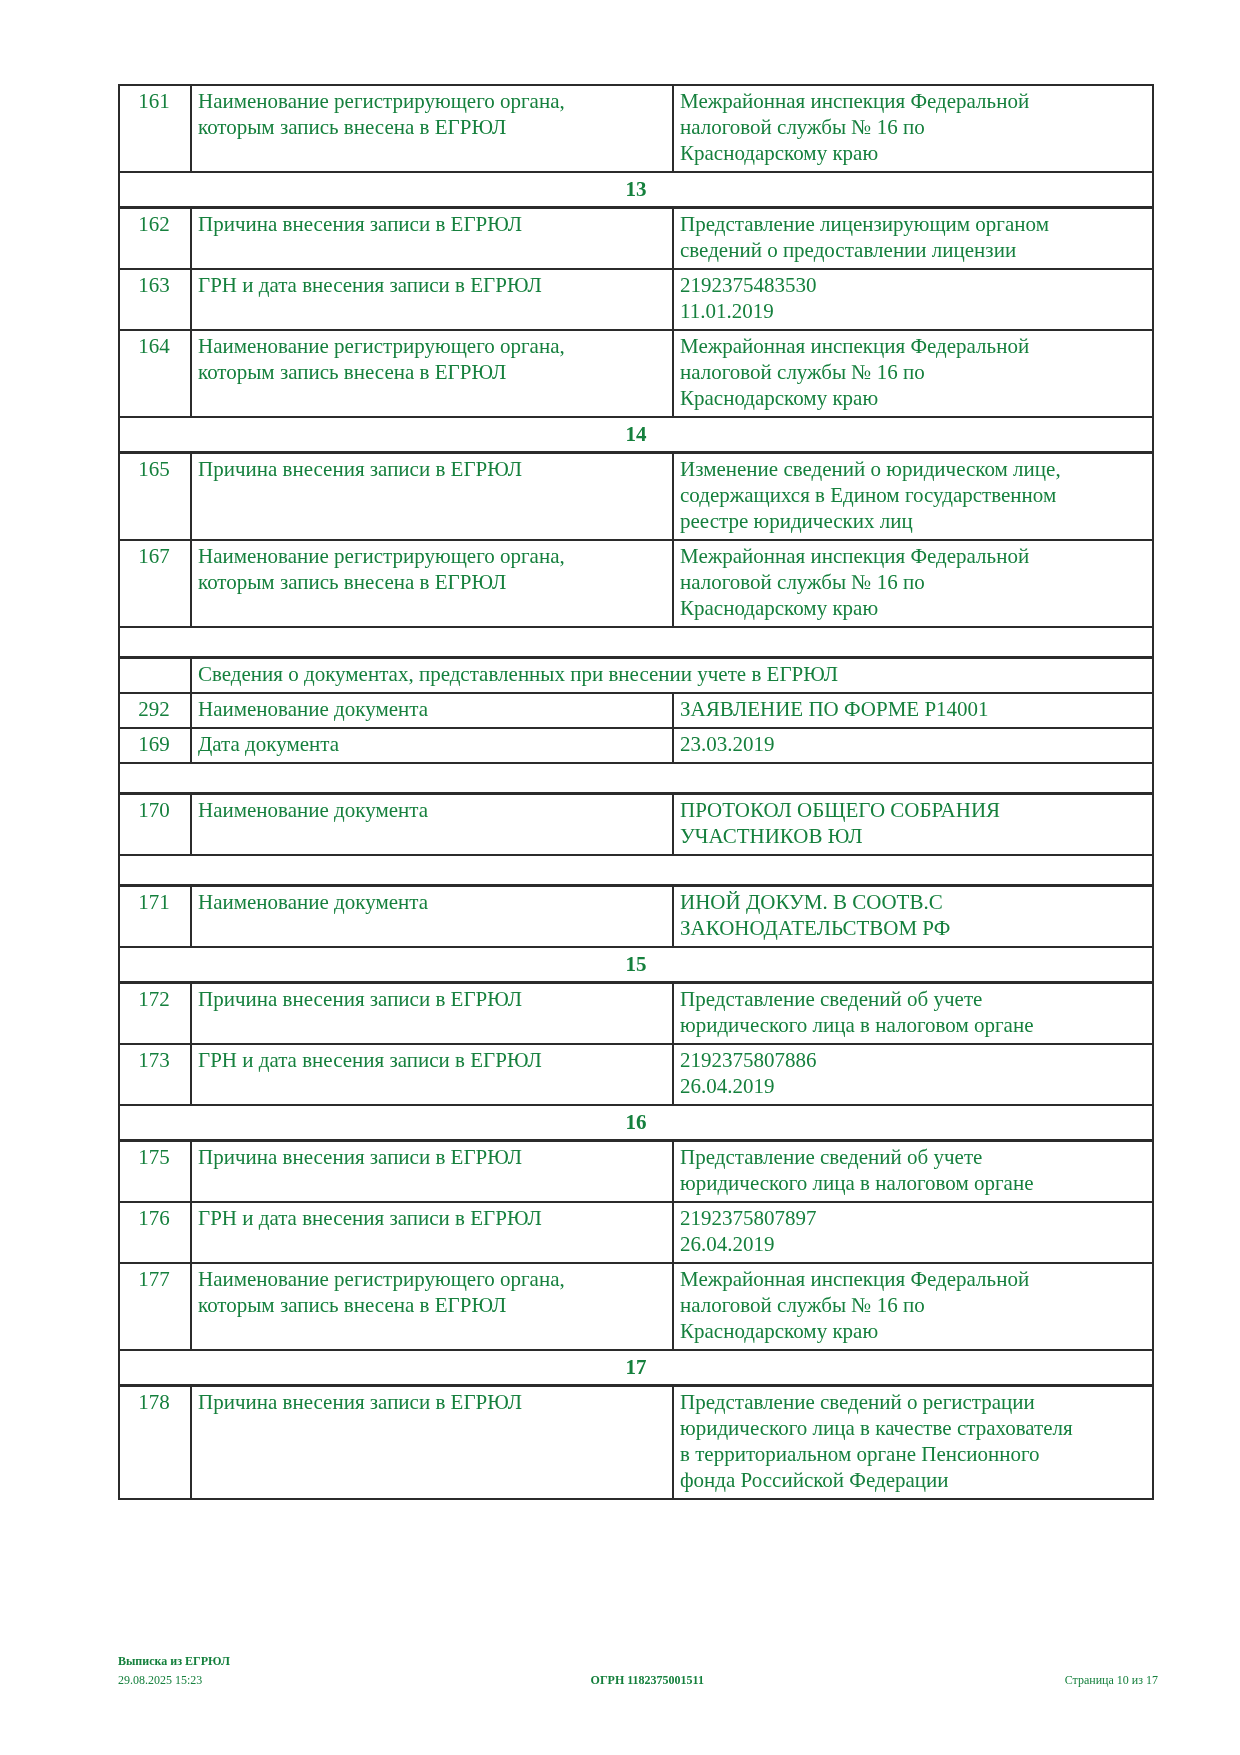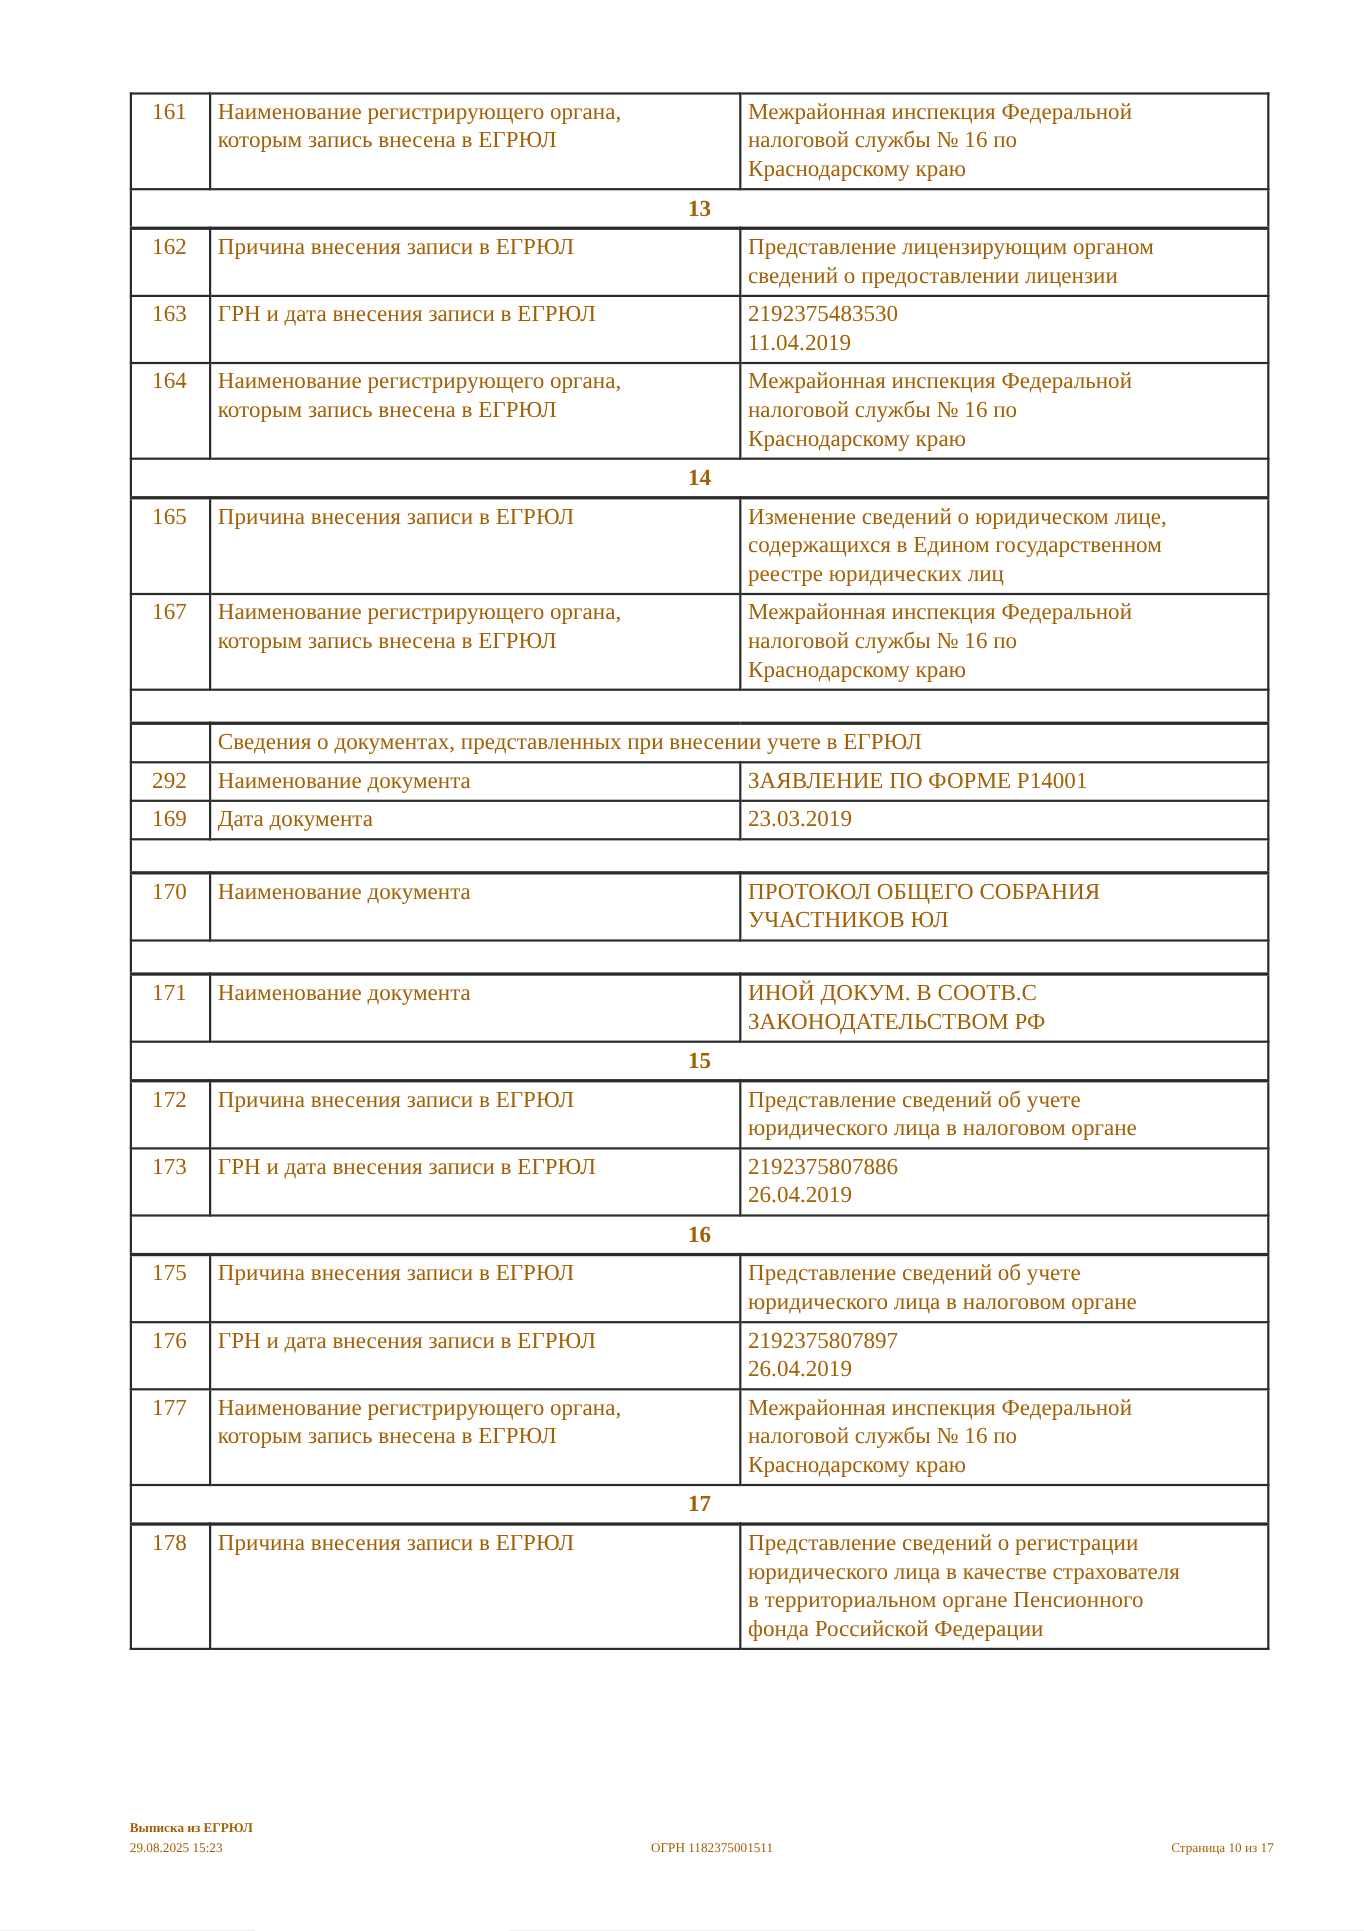--- a/index.html
+++ b/index.html
@@ -6,21 +6,21 @@
     margin: 0;
     padding: 0;
     background: #e8e8e8;
   }
   .page {
     position: relative;
     width: 1240px;
     height: 1755px;
     background: #ffffff;
     font-family: "Liberation Serif", "DejaVu Serif", serif;
-    color: #a16207;
+    color: #15803d;
     overflow: hidden;
   }
   table.egrul-table {
     position: absolute;
     left: 118px;
     top: 84px;
     width: 1034px;
     border-collapse: collapse;
     table-layout: fixed;
     font-size: 21px;
@@ -60,21 +60,21 @@
     top: 1652px;
     width: 1040px;
     display: flex;
     justify-content: space-between;
     align-items: flex-end;
     font-size: 12px;
     line-height: 19px;
   }
   .footer-title { font-weight: bold; }
   .footer-left   { text-align: left; }
-  .footer-center { text-align: center; }
+  .footer-center { text-align: center; font-weight: bold; }
   .footer-right  { text-align: right; }
 </style>
 </head>
 <body>
 
 <div class="page">
 
   <table class="egrul-table">
     <colgroup>
       <col class="c-num">
@@ -96,21 +96,21 @@
         <tr class="row-record">
           <td class="cell-num">162</td>
           <td class="cell-label">Причина внесения записи в ЕГРЮЛ</td>
           <td class="cell-value">Представление лицензирующим органом
 сведений о предоставлении лицензии</td>
         </tr>
         <tr class="row-record">
           <td class="cell-num">163</td>
           <td class="cell-label">ГРН и дата внесения записи в ЕГРЮЛ</td>
           <td class="cell-value">2192375483530
-11.04.2019</td>
+11.01.2019</td>
         </tr>
         <tr class="row-record">
           <td class="cell-num">164</td>
           <td class="cell-label">Наименование регистрирующего органа,
 которым запись внесена в ЕГРЮЛ</td>
           <td class="cell-value">Межрайонная инспекция Федеральной
 налоговой службы № 16 по
 Краснодарскому краю</td>
         </tr>
         <tr class="row-section">

